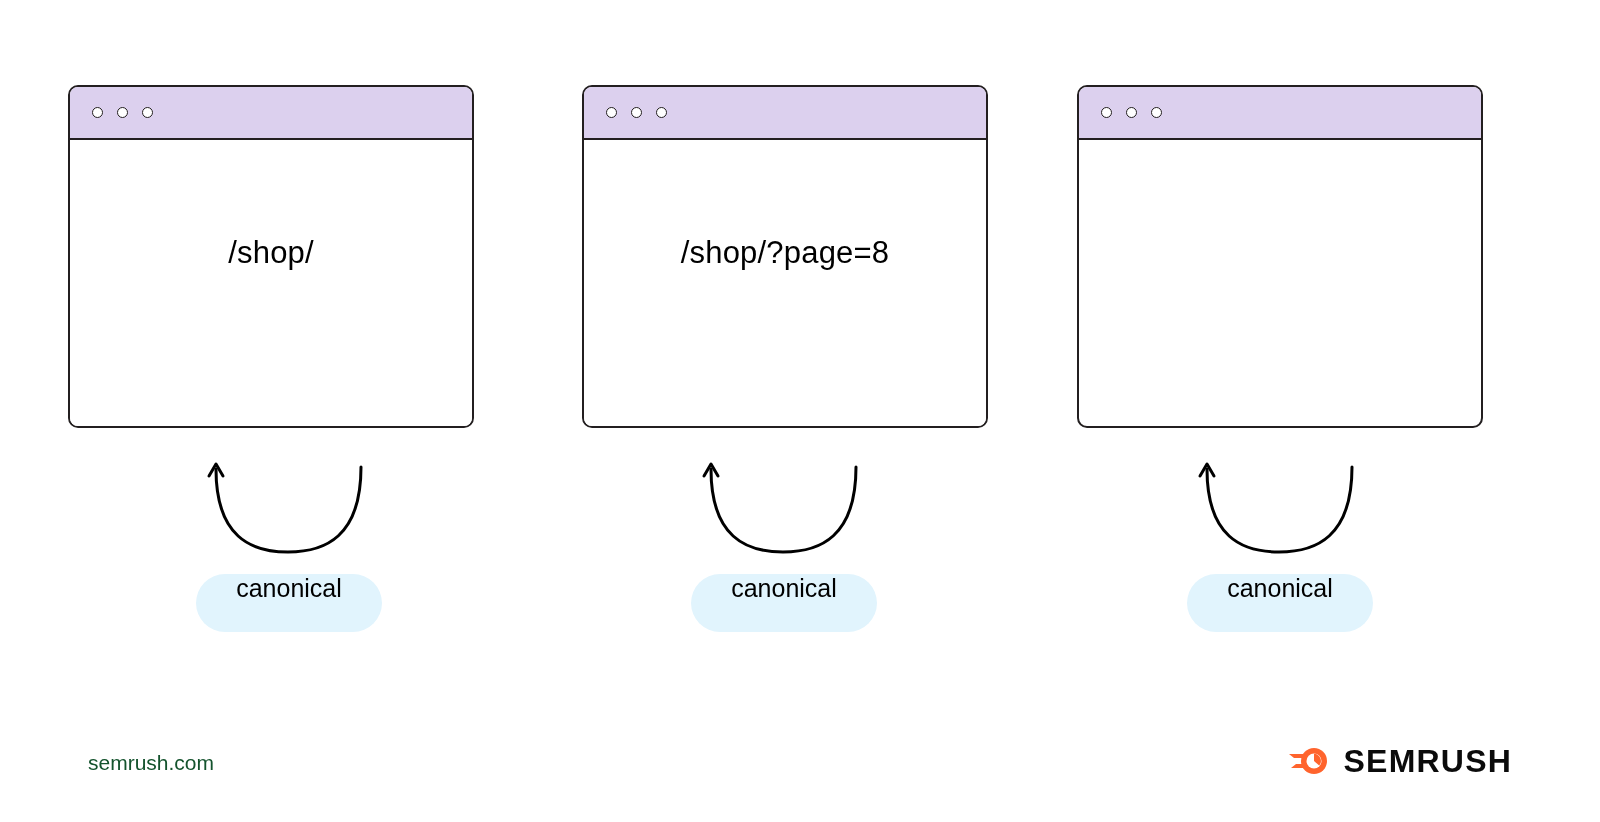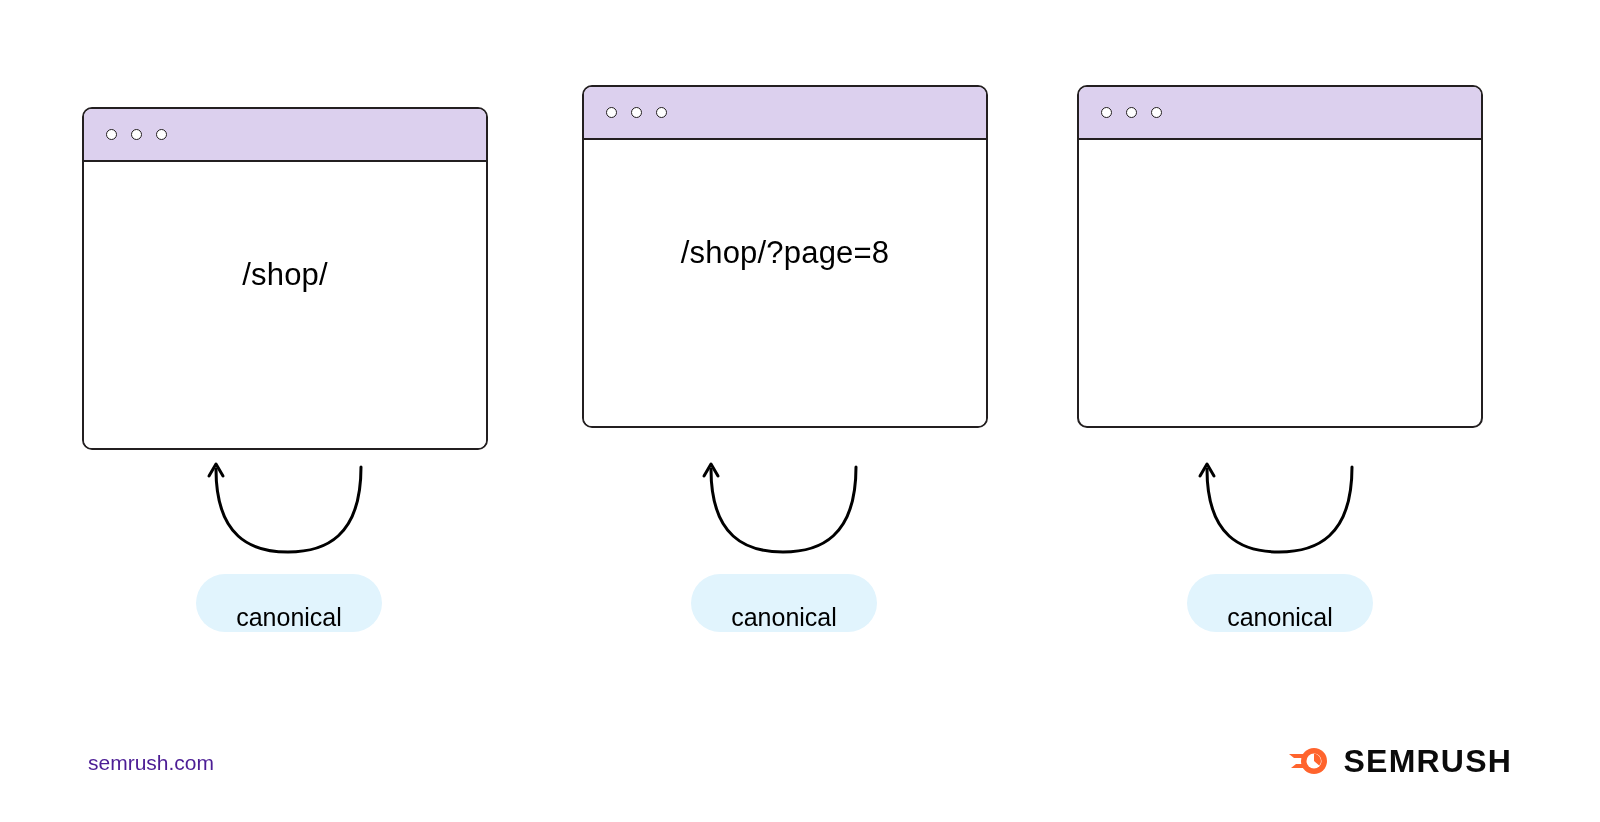--- a/index.html
+++ b/index.html
@@ -27,21 +27,21 @@
     width: 406px;
     height: 343px;
     box-sizing: border-box;
     border: 2px solid #231f20;
     border-radius: 10px;
     background: #ffffff;
     overflow: hidden;
     display: flex;
     flex-direction: column;
   }
-  .browser-window.w1 { left: 82px; margin-top: 22px; }
+  .browser-window.w1 { left: 68px; }
   .browser-window.w2 { left: 582px; }
   .browser-window.w3 { left: 1077px; }
 
   .titlebar {
     height: 53px;
     flex: 0 0 53px;
     background: #dcd0ee;
     border-bottom: 2px solid #231f20;
     display: flex;
     align-items: center;
@@ -87,36 +87,36 @@
 
   
   .pill {
     position: absolute;
     top: 574px;
     width: 186px;
     height: 58px;
     border-radius: 29px;
     background: #e1f4fd;
     display: flex;
-    align-items: flex-end;
+    align-items: flex-start;
     justify-content: center;
     font-size: 25px;
     color: #000000;
   }
   .pill.p1 { left: 196px; }
   .pill.p2 { left: 691px; }
   .pill.p3 { left: 1187px; }
 
   
   .footer-url {
     position: absolute;
     left: 88px;
     top: 751px;
     font-size: 21px;
-    color: #4c1d95;
+    color: #14532d;
   }
 
   .brand-logo {
     position: absolute;
     right: 88px;
     top: 744px;
     display: flex;
     align-items: center;
     gap: 12px;
   }

